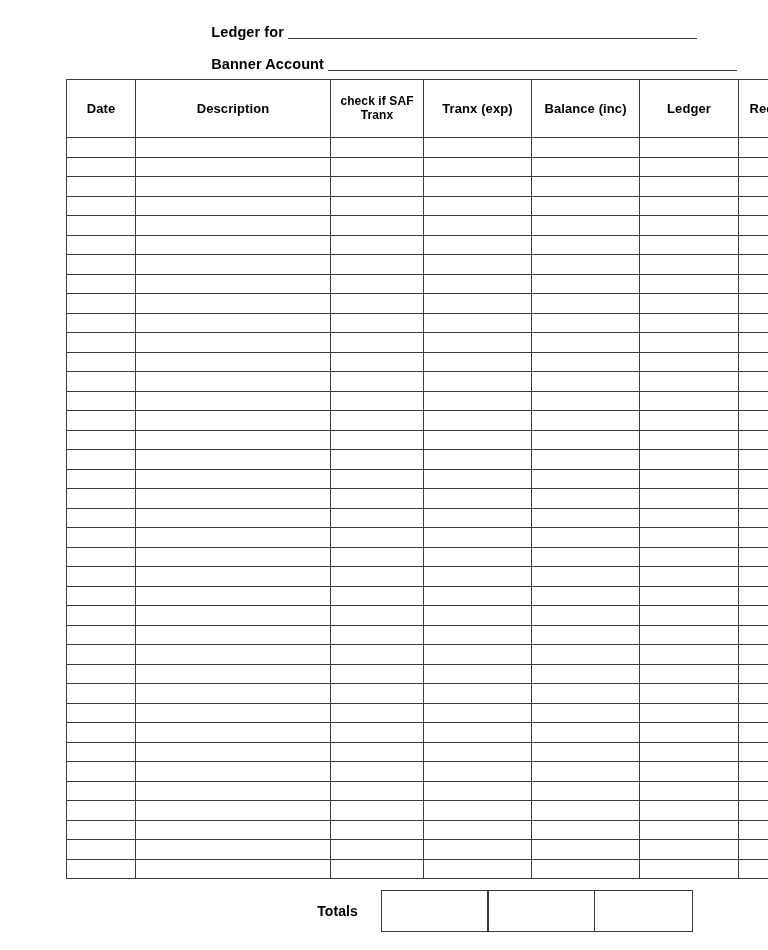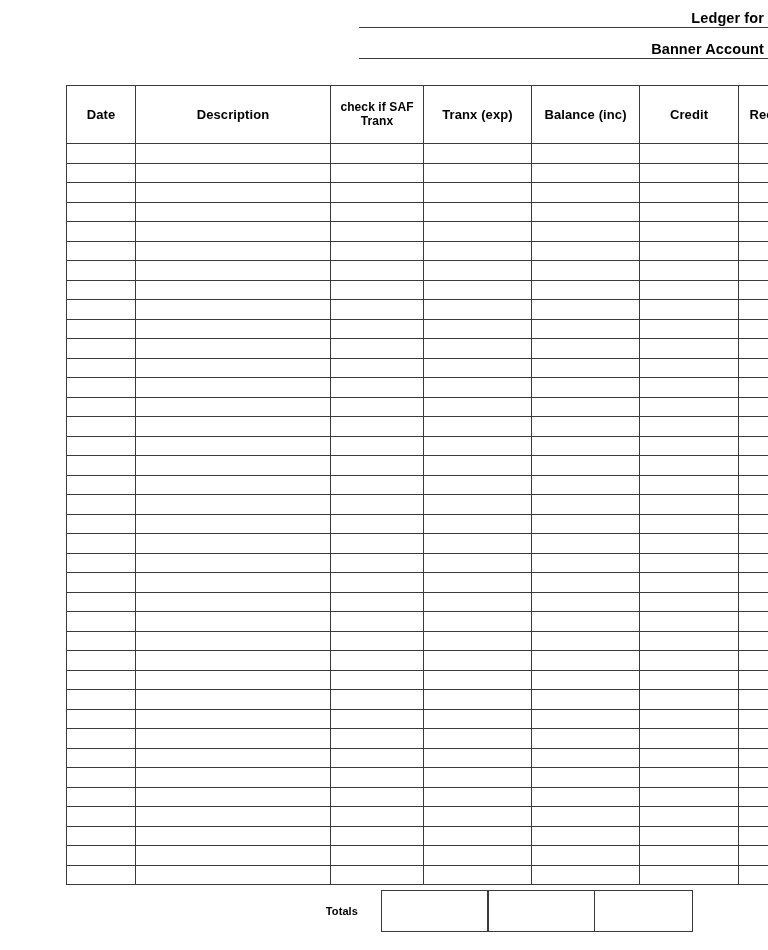--- a/index.html
+++ b/index.html
@@ -18,23 +18,22 @@
   }
 
   
   .form-header {
     padding-top: 10px;
   }
   .header-line {
     display: flex;
     align-items: flex-end;
     height: 31px;
-    flex-direction: column;
-  }
-  .header-line.second { height: 32px; }
+  }
+  .header-line.second { height: 32px; padding-left: 40px; }
 
   .header-label {
     width: 288px;
     text-align: right;
     padding-right: 4px;
     font-size: 14.5px;
     font-weight: bold;
     letter-spacing: 0.1px;
     line-height: 17px;
     white-space: nowrap;
@@ -43,21 +42,21 @@
     width: 409px;
     border-bottom: 1.6px solid #3a3a3a;
     height: 1px;
     margin-bottom: 2px;
   }
 
   
   .ledger-wrap {
     position: absolute;
     left: 25px;
-    top: 85px;
+    top: 79px;
     width: 718px;
     padding-left: 41px;
   }
   table.ledger {
     border-collapse: collapse;
     width: 718px;
     table-layout: fixed;
   }
   table.ledger th,
   table.ledger td {
@@ -100,21 +99,21 @@
     display: flex;
   }
   .totals-spacer {
     width: 357px;
     display: flex;
     align-items: center;
     justify-content: flex-end;
     padding-right: 24px;
   }
   .totals-label {
-    font-size: 11px;
+    font-size: 14px;
     font-weight: bold;
     letter-spacing: 0.1px;
   }
   .totals-box {
     border: 1.3px solid #3a3a3a;
     height: 42px;
     margin-left: -1.3px;
   }
   .totals-box.debit   { width: 108px; }
   .totals-box.credit  { width: 108px; }
@@ -146,21 +145,21 @@
       <col class="c-balance">
       <col class="c-rec">
     </colgroup>
     <thead>
       <tr>
         <th>Date</th>
         <th>Description</th>
         <th class="saf">check if SAF Tranx</th>
         <th>Tranx (exp)</th>
         <th>Balance (inc)</th>
-        <th>Credit</th>
+        <th>Ledger</th>
         <th>Rec</th>
       </tr>
     </thead>
     <tbody id="ledger-body">
         <tr>
           <td></td>
           <td></td>
           <td></td>
           <td></td>
           <td></td>

